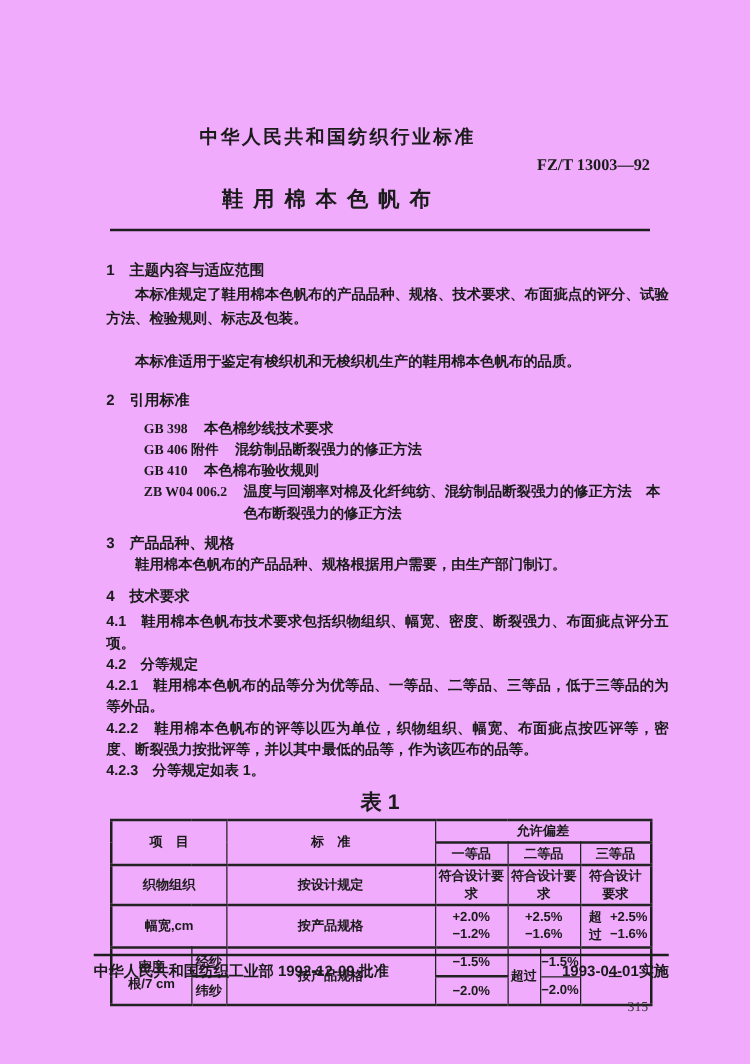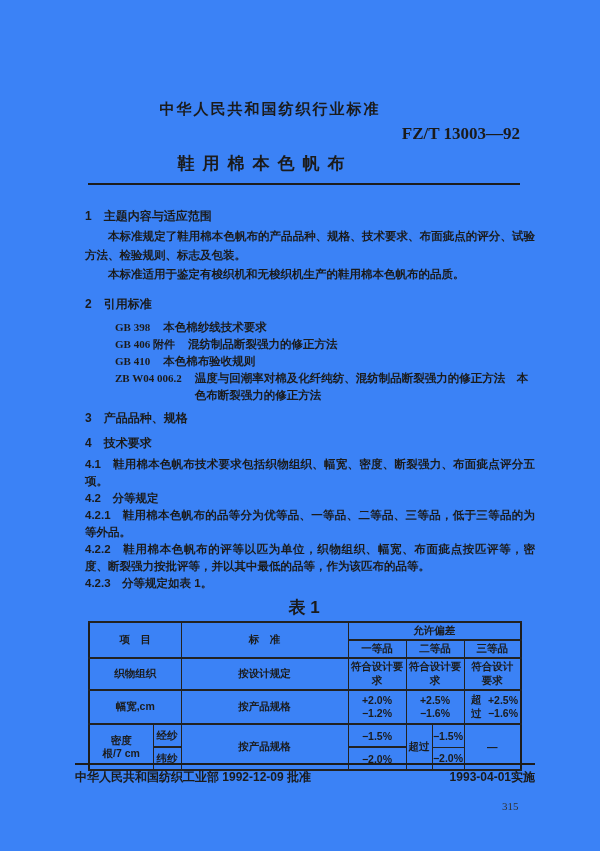--- a/index.html
+++ b/index.html
@@ -1,24 +1,24 @@
 <!DOCTYPE html>
 <html><head>
 <meta charset="utf-8">
 <style>
   * { margin:0; padding:0; box-sizing:border-box; }
   html,body { background:#ffffff; }
   .page {
-    position:relative; width:600px; height:851px; background:#3b82f6;
+    position:relative; width:600px; height:851px; background:#f0abfc;
     font-family:"Liberation Sans", sans-serif; color:#1b1b1b; overflow:hidden;
   }
   
   .hdr { position:absolute; top:100px; left:85px; width:450px; }
   .std-class { text-align:center; padding-right:80px; font-size:15px; font-weight:bold; letter-spacing:2px; }
-  .std-no { text-align:right; padding-right:15px; margin-top:5px; font-size:17px; font-weight:bold; font-family:"Liberation Serif", serif; }
+  .std-no { text-align:right; padding-right:15px; margin-top:5px; font-size:13px; font-weight:bold; font-family:"Liberation Serif", serif; }
   .doc-title { text-align:center; padding-right:90px; margin-top:8px; font-size:17px; font-weight:bold; letter-spacing:8px; }
   .rule-top { position:absolute; top:183px; left:88px; width:432px; height:2px; background:#1d1d1d; }
   
   .main { position:absolute; top:200px; left:85px; width:450px; font-size:11.5px; font-weight:600; }
   .h { font-size:12px; font-weight:bold; line-height:18px; }
   .h1s { margin-top:7px; }
   .h2s { margin-top:11px; }
   .h3s { margin-top:5px; }
   .h4s { margin-top:7px; }
   .para { line-height:19px; text-indent:2em; margin-top:2px; text-align:justify; }
@@ -64,21 +64,21 @@
     <div class="std-class">中华人民共和国纺织行业标准</div>
     <div class="std-no">FZ/T 13003—92</div>
     <div class="doc-title">鞋用棉本色帆布</div>
   </div>
   <div class="rule-top"></div>
 
   <div class="main">
 
     <div class="h h1s">1　主题内容与适应范围</div>
     <div class="para">本标准规定了鞋用棉本色帆布的产品品种、规格、技术要求、布面疵点的评分、试验方法、检验规则、标志及包装。</div>
-    <div class="para" style="margin-top:0;">本标准适用于鉴定有梭织机和无梭织机生产的鞋用棉本色帆布的品质。</div>
+    <div class="para" style="margin-top:16px;">本标准适用于鉴定有梭织机和无梭织机生产的鞋用棉本色帆布的品质。</div>
 
     <div class="h h2s">2　引用标准</div>
     <div class="refs">
       <div class="ref-row">
         <span class="ref-code">GB 398</span>
         <span class="ref-title">本色棉纱线技术要求</span>
       </div>
       <div class="ref-row">
         <span class="ref-code">GB 406 附件</span>
         <span class="ref-title">混纺制品断裂强力的修正方法</span>
@@ -87,20 +87,21 @@
         <span class="ref-code">GB 410</span>
         <span class="ref-title">本色棉布验收规则</span>
       </div>
       <div class="ref-row">
         <span class="ref-code">ZB W04 006.2</span>
         <span class="ref-title">温度与回潮率对棉及化纤纯纺、混纺制品断裂强力的修正方法　本色布断裂强力的修正方法</span>
       </div>
     </div>
 
     <div class="h h3s">3　产品品种、规格</div>
+    <div class="para" style="margin-top:0; line-height:18px;">鞋用棉本色帆布的产品品种、规格根据用户需要，由生产部门制订。</div>
 
     <div class="h h4s">4　技术要求</div>
     <div class="s4line" style="margin-top:4px;">4.1　鞋用棉本色帆布技术要求包括织物组织、幅宽、密度、断裂强力、布面疵点评分五项。</div>
     <div class="s4line">4.2　分等规定</div>
     <div class="s4line">4.2.1　鞋用棉本色帆布的品等分为优等品、一等品、二等品、三等品，低于三等品的为等外品。</div>
     <div class="s4line">4.2.2　鞋用棉本色帆布的评等以匹为单位，织物组织、幅宽、布面疵点按匹评等，密度、断裂强力按批评等，并以其中最低的品等，作为该匹布的品等。</div>
     <div class="s4line">4.2.3　分等规定如表 1。</div>
 
     <div class="tbl-caption">表 1</div>
     <table>

